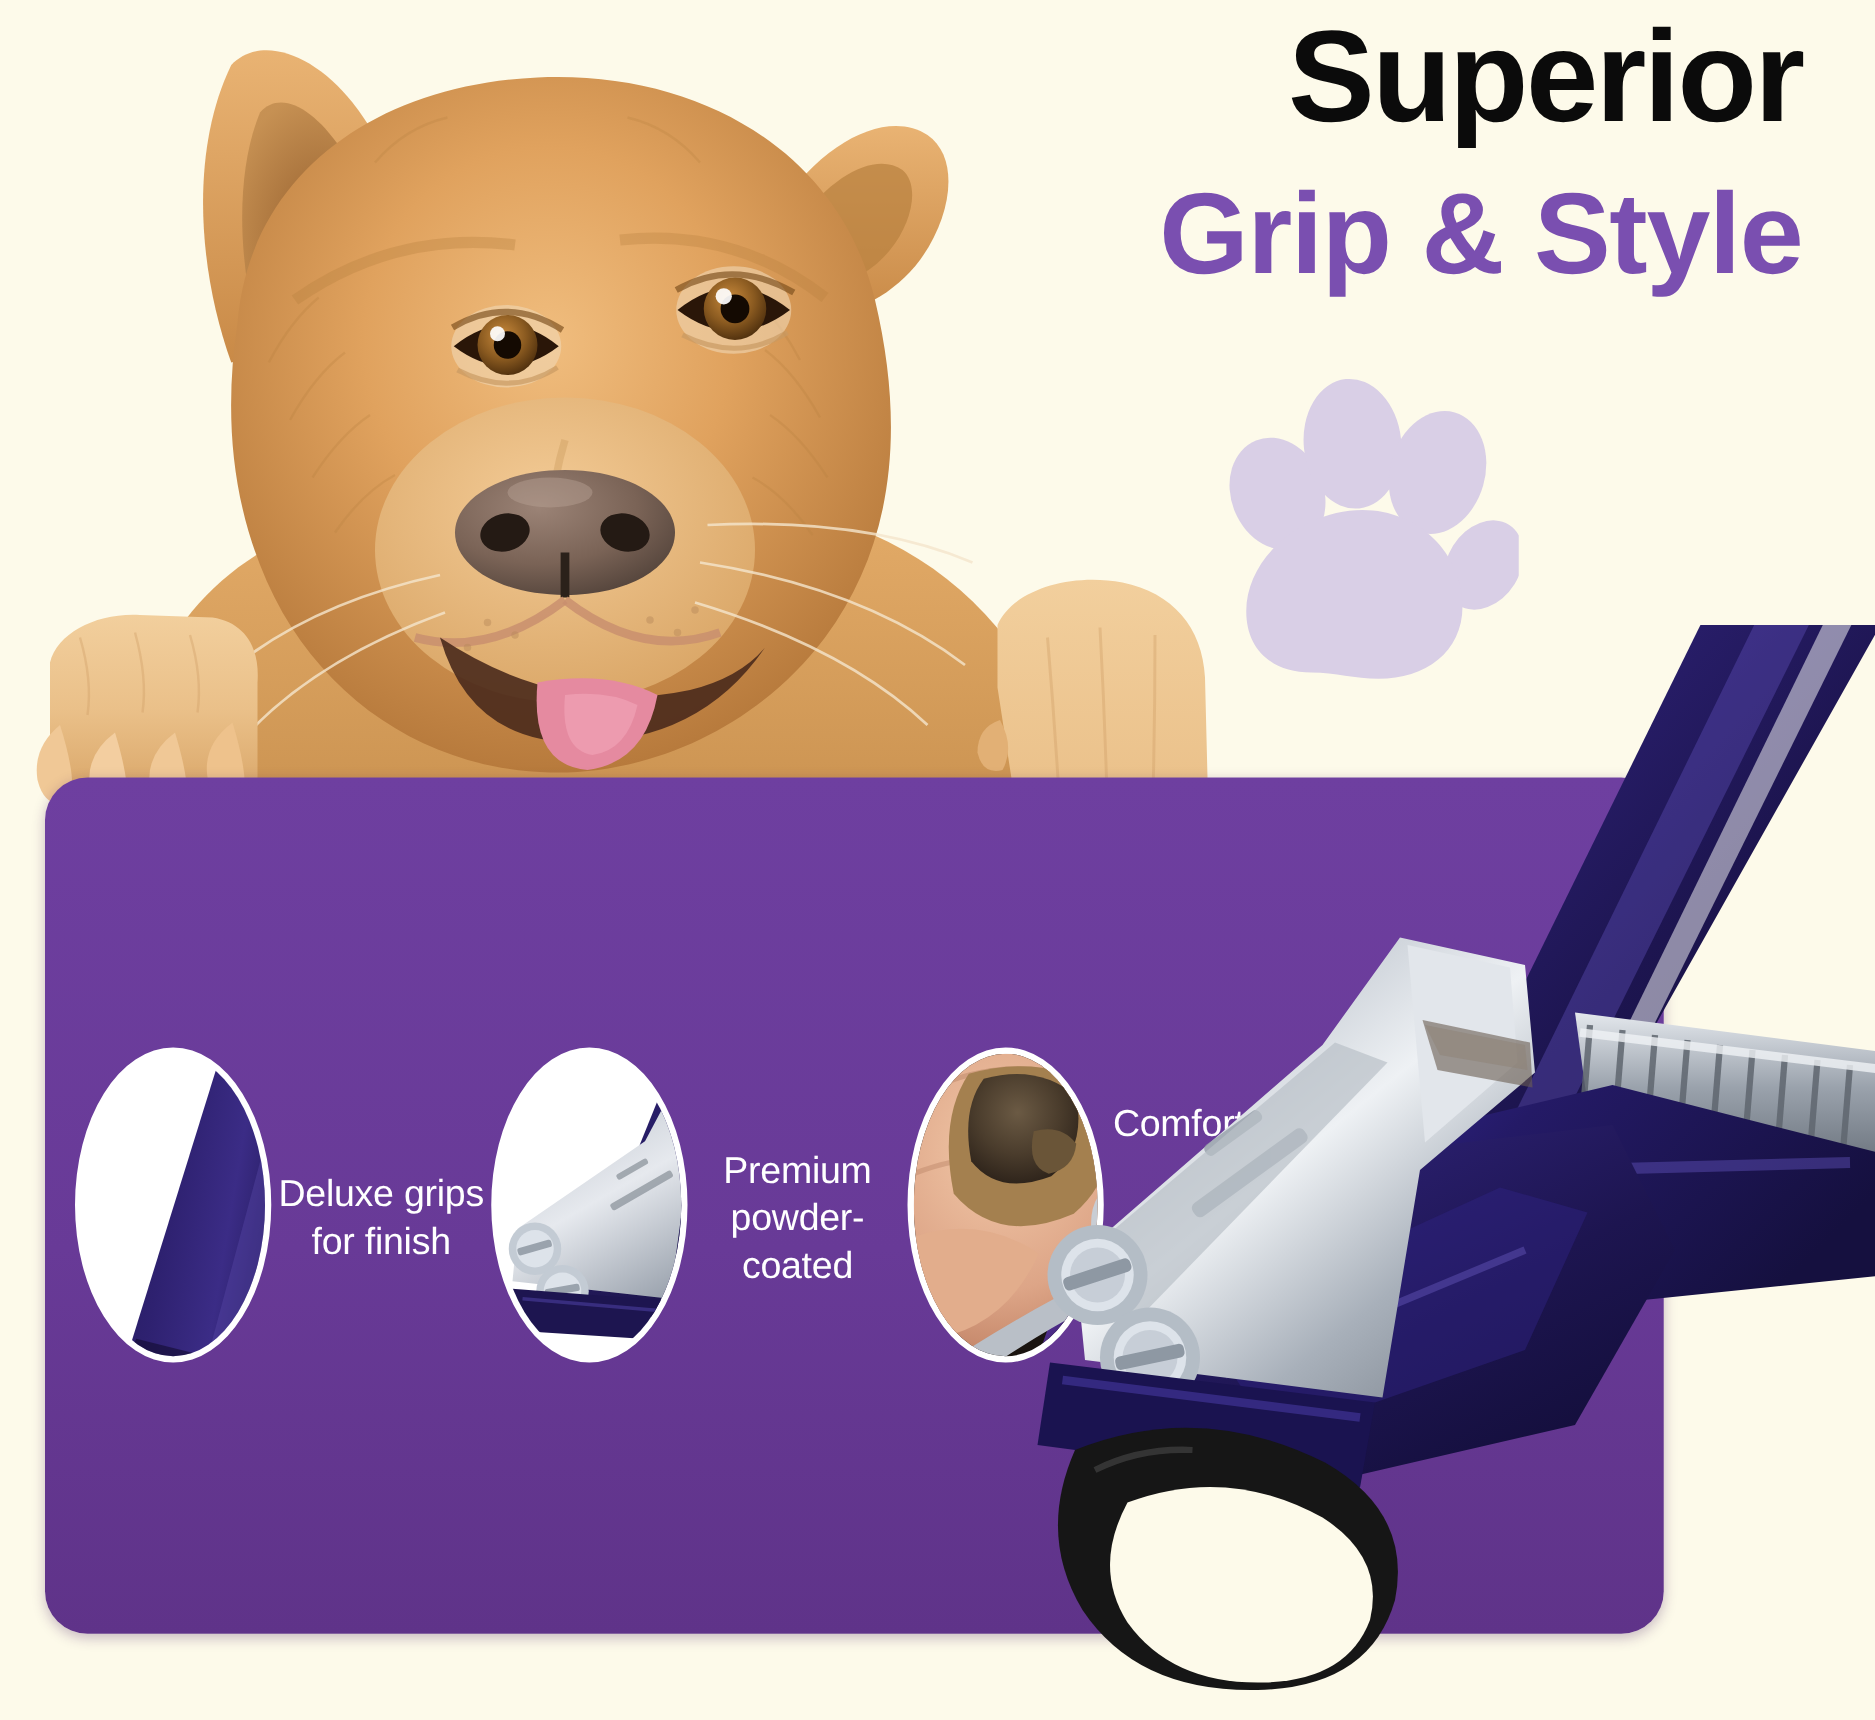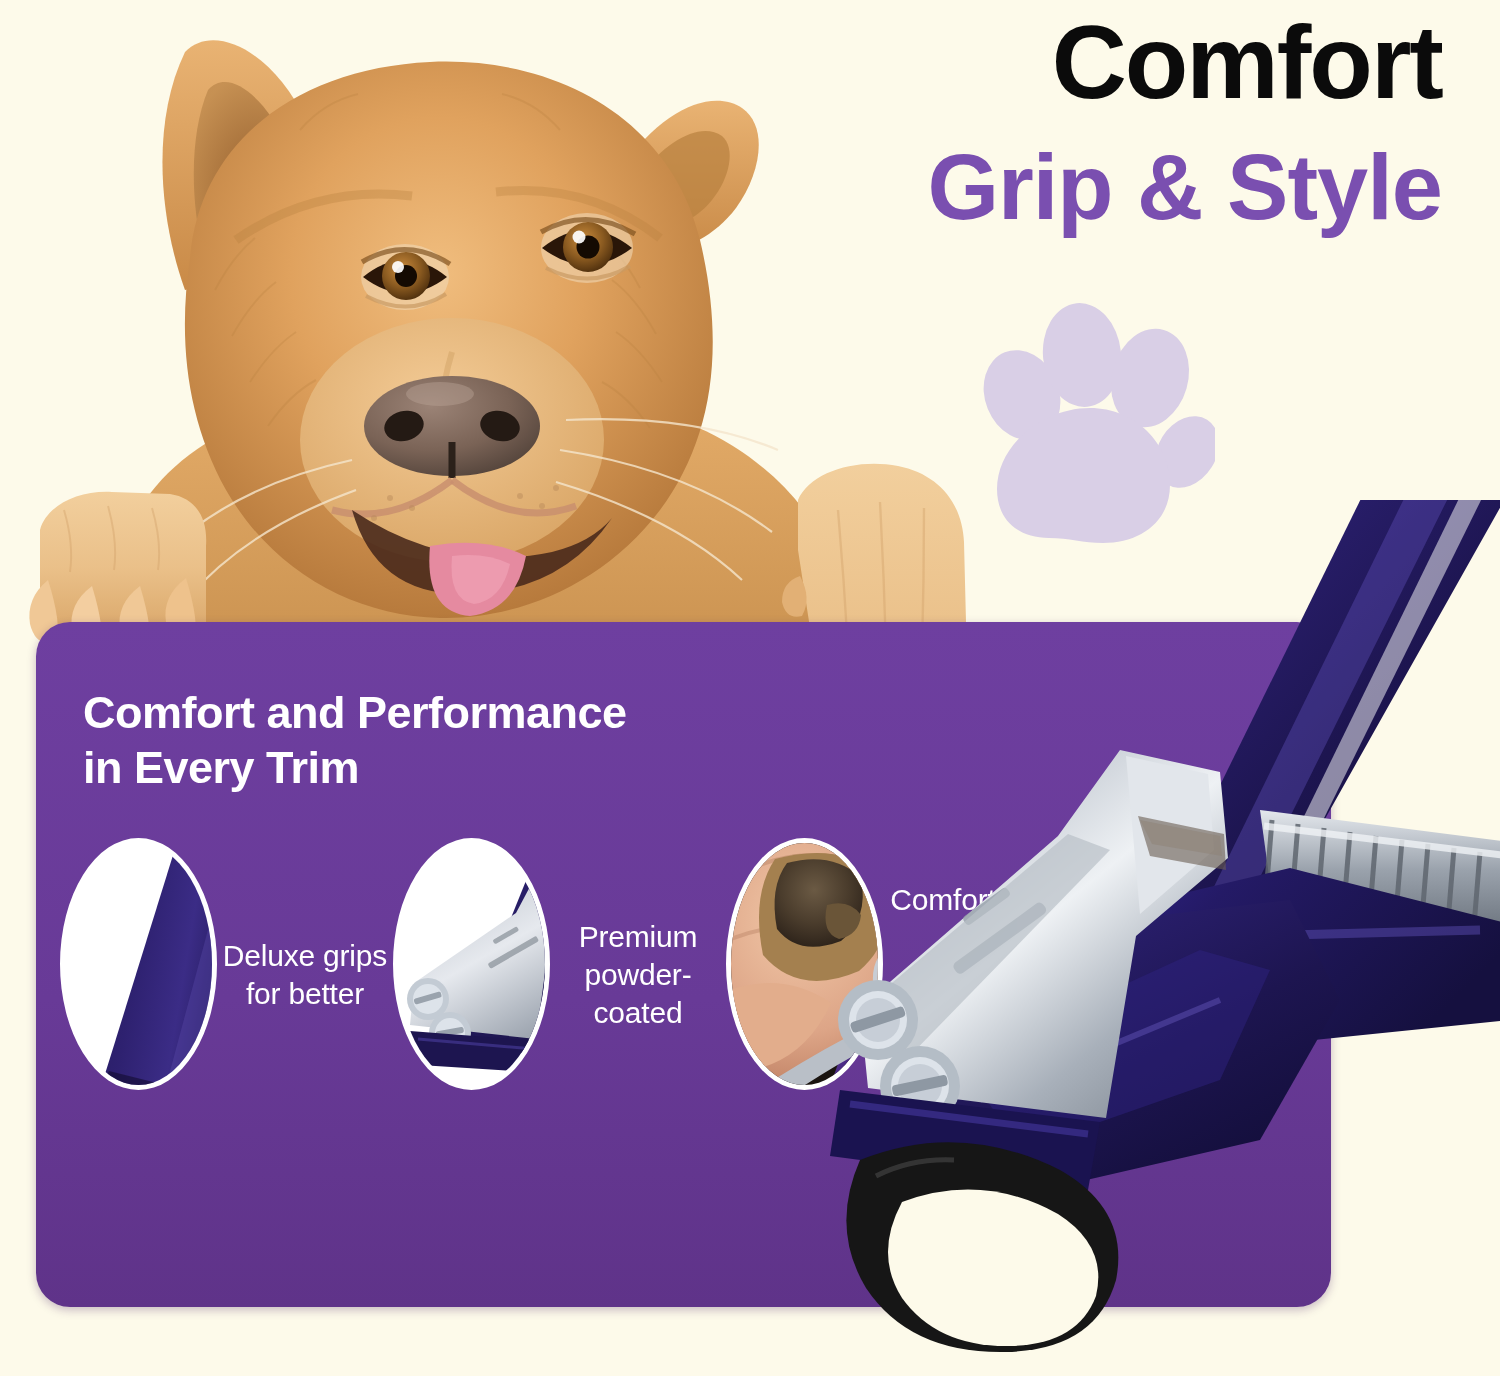--- a/index.html
+++ b/index.html
@@ -79,21 +79,21 @@
         <ellipse cx="185" cy="78" rx="38" ry="50" transform="rotate(16 185 78)"></ellipse>
         <ellipse cx="222" cy="152" rx="29" ry="38" transform="rotate(32 222 152)"></ellipse>
         <path d="M125 108 C170 108 205 143 205 185 C205 222 175 243 138 243
                  C118 243 104 238 84 238 C52 238 32 219 32 189
                  C32 145 78 108 125 108 Z"></path>
       </g>
     </svg>
   </div>
 
   <div class="headline">
-    <span class="line1">Comfort</span>
+    <span class="line1">Superior</span>
     <span class="line2" style="color:#7a4fb0">Grip &amp; Style</span>
   </div>
 
   <div class="dog-photo">
     <svg viewBox="0 0 1000 830" width="1000" height="830">
       <defs>
         <radialGradient id="furA" cx="48%" cy="38%" r="62%">
           <stop offset="0%" stop-color="#f0bd7e"></stop>
           <stop offset="45%" stop-color="#e0a25e"></stop>
           <stop offset="100%" stop-color="#b77a3c"></stop>
@@ -262,24 +262,20 @@
           <path d="M838 520 q6 70 10 140"></path>
             <path d="M880 512 q4 74 6 148"></path>
           <path d="M924 518 q0 72 -2 142"></path>
         </g>
       </g>
     </svg>
   </div>
 
   <div class="card"></div>
 
-  <div class="card-title">
-    <div>Comfort and Performance</div>
-    <div>in Every Trim</div>
-  </div>
 
   <div class="features">
 
     <div class="feature">
       <div class="f-circle">
         <svg viewBox="0 0 252 252" width="252" height="252">
           <rect width="252" height="252" fill="#ffffff"></rect>
           <defs>
             <linearGradient id="hg1" x1="0" y1="0" x2="1" y2="0.25">
               <stop offset="0%" stop-color="#241a5c"></stop>
@@ -291,21 +287,21 @@
           </defs>
           <path d="M118 -20 L232 8 L150 272 L36 244 Z" fill="url(#hg1)"></path>
           <path d="M170 -14 L196 -8 L120 268 L96 262 Z" fill="#5848a8" opacity="0.42"></path>
           <path d="M196 30 q18 30 4 66" stroke="#8a7ccc" stroke-width="4" fill="none" opacity="0.5"></path>
           <path d="M150 96 q26 14 44 6" stroke="#9b8edd" stroke-width="3" fill="none" opacity="0.45"></path>
           <path d="M36 244 L44 228 L156 256 L150 272 Z" fill="#0e0a28" opacity="0.55"></path>
         </svg>
       </div>
       <div class="f-cap">
         <div>Deluxe grips</div>
-        <div>for better</div>
+        <div>for finish</div>
       </div>
     </div>
 
     <div class="feature">
       <div class="f-circle">
         <svg viewBox="0 0 252 252" width="252" height="252">
           <rect width="252" height="252" fill="#ffffff"></rect>
           <defs>
             <linearGradient id="nav2" x1="0.2" y1="0" x2="0.9" y2="1">
               <stop offset="0%" stop-color="#2b2170"></stop>

